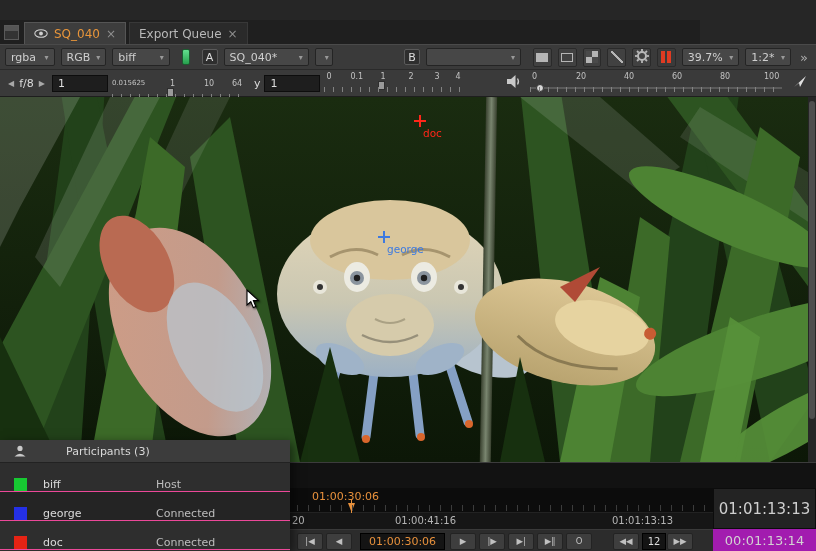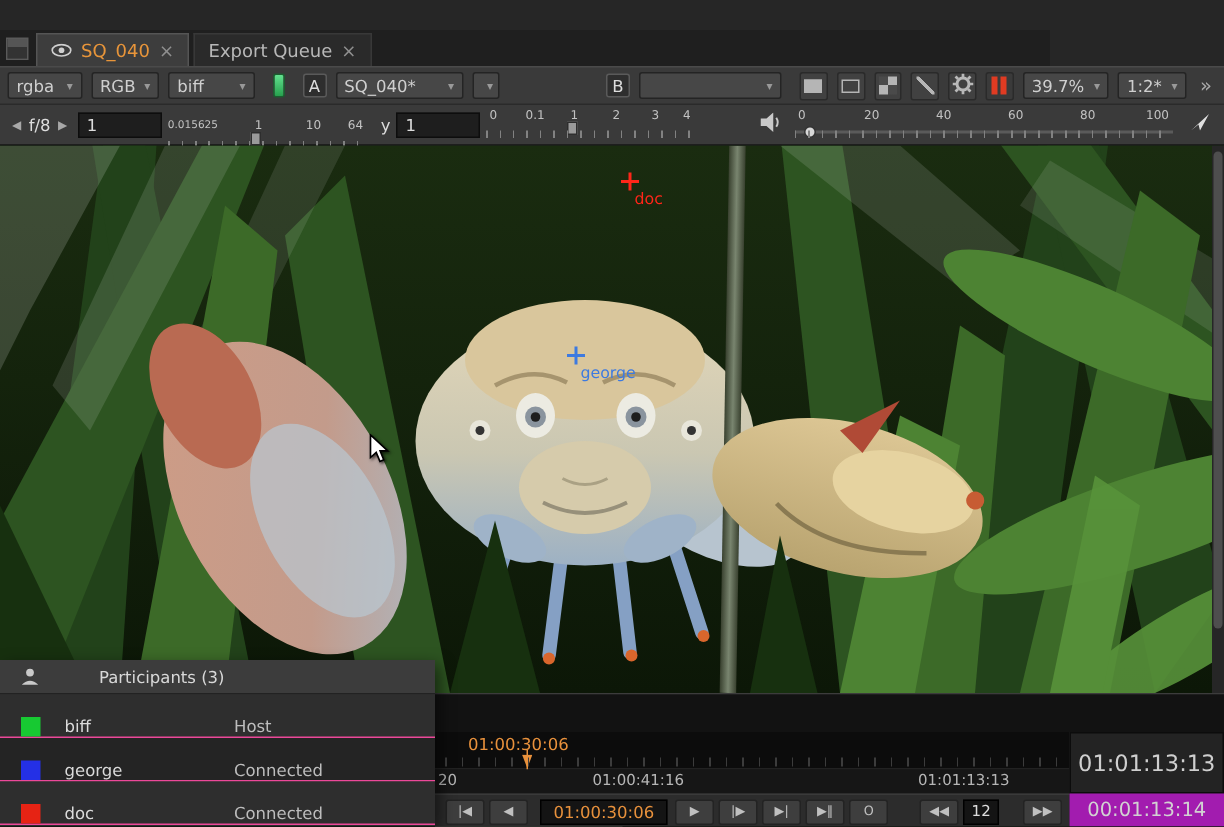--- a/index.html
+++ b/index.html
@@ -95,21 +95,21 @@
   .tl-labels span { position:absolute; top:2px; }
   .lbl-start { left:292px; } .lbl-mid { left:395px; } .lbl-end { left:612px; }
   .tl-transport { position:absolute; top:66px; left:290px; width:423px; height:23px; background:#2c2c2c;
                   border-top:1px solid #3a3a3a; display:flex; align-items:center; padding-left:7px; }
   .t-btn { min-width:26px; height:17px; background:#3e3e3e; border:1px solid #232323; border-radius:2px;
            color:#c0c0c0; font-size:8.5px; display:flex; align-items:center; justify-content:center; margin-right:3px; }
   .tc-display { background:#141414; border:1px solid #000; color:#e8913c; font-size:11px;
                 padding:1px 8px; margin:0 5px; height:17px; display:flex; align-items:center; }
   .gap18 { width:18px; }
   .fps-box { width:24px; height:17px; background:#141414; border:1px solid #000; color:#ddd; font-size:10px;
-             display:flex; align-items:center; justify-content:center; margin-right:16px; }
+             display:flex; align-items:center; justify-content:center; margin-right:1px; }
   .tc-box-top { position:absolute; right:0; top:25px; width:103px; height:41px; background:#232323;
                 border:1px solid #0c0c0c; display:flex; align-items:center; justify-content:center;
                 font-size:15px; color:#cfcfcf; }
   .tc-box-bottom { position:absolute; right:0; top:66px; width:103px; height:23px; background:#a21caf;
                    display:flex; align-items:center; justify-content:center; font-size:13px; color:#d2d2d2; }
 
   
   .participants { position:absolute; left:0; top:440px; width:290px; height:111px; background:#2e2e2e;
                   z-index:20; box-shadow:3px 3px 10px rgba(0,0,0,.55); font-size:11px; }
   .p-header { height:23px; background:#3c3c3c; border-bottom:1px solid #222; display:flex; align-items:center; }

